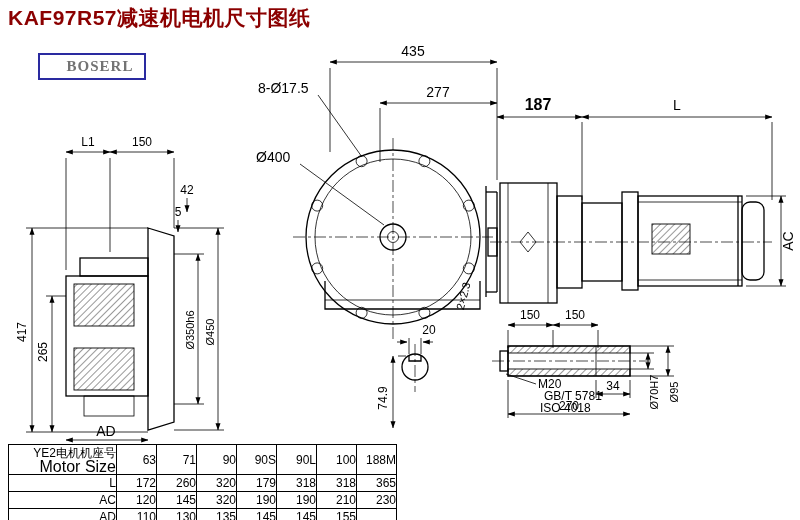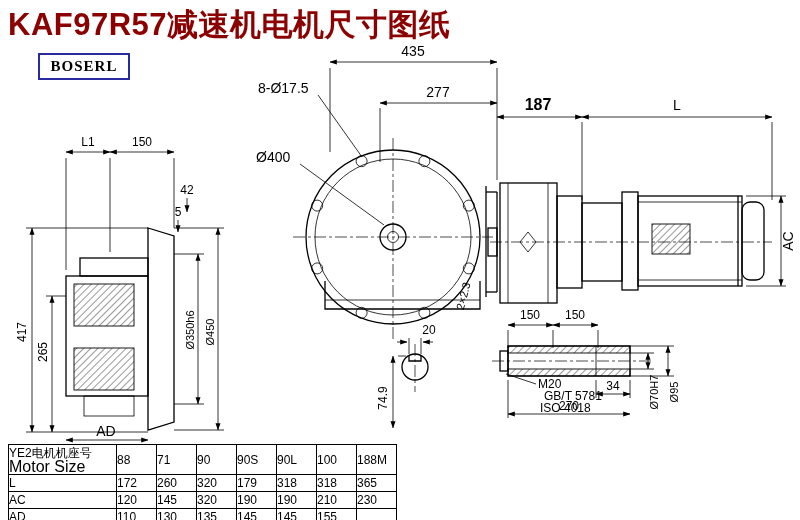--- a/index.html
+++ b/index.html
@@ -1,45 +1,45 @@
 <!DOCTYPE html>
 <html><head>
 <meta charset="utf-8">
 <style>
   html,body { margin:0; padding:0; }
   body {
     width:800px; height:520px; overflow:hidden; background:#ffffff;
     font-family:"Liberation Sans","DejaVu Sans",sans-serif; position:relative; color:#000;
   }
   .title {
-    position:absolute; left:8px; top:4px; font-size:31px; font-weight:bold;
+    position:absolute; left:8px; top:4px; font-size:21px; font-weight:bold;
     color:#8b0000; letter-spacing:.5px; white-space:nowrap;
   }
   .logo {
     position:absolute; left:38px; top:53px; width:88px; height:23px;
     border:2px solid #2a2aa0; display:flex; align-items:center; justify-content:center;
     font-family:"Liberation Serif","DejaVu Serif",serif; font-size:15px; font-weight:bold;
-    color:#000000; letter-spacing:1px; background:#fff;
+    color:#737373; letter-spacing:1px; background:#fff;padding-left:16px;
   }
   svg.drawing { position:absolute; left:0; top:0; }
   .ol  { stroke:#000; stroke-width:1.3; fill:none; }
   .tl  { stroke:#000; stroke-width:.8;  fill:none; }
   .dim { stroke:#000; stroke-width:.8;  fill:none; marker-start:url(#ar); marker-end:url(#ar); }
   .dime{ stroke:#000; stroke-width:.8;  fill:none; marker-end:url(#ar); }
   .cl  { stroke:#000; stroke-width:.7;  fill:none; stroke-dasharray:12 3 3 3; }
   .hat { fill:url(#hatch); stroke:#000; stroke-width:.9; }
   svg text { fill:#000; font-size:12px; font-family:"Liberation Sans","DejaVu Sans",sans-serif; }
   svg text.t14 { font-size:14px; }
   svg text.t11 { font-size:11px; }
   svg text.tb  { font-size:16px; font-weight:bold; }
   table.dims {
     position:absolute; left:8px; top:444px; border-collapse:collapse;
     font-size:12px; background:#fff; table-layout:fixed;
   }
-  table.dims td, table.dims th { border:1px solid #000; text-align:left; padding:0; font-weight:normal; }
+  table.dims td, table.dims th { border:1px solid #000; text-align:right; padding:0; font-weight:normal; }
   table.dims tr.hdr { height:30px; }
   table.dims tr.row { height:17px; }
   col.c0 { width:108px; }
   col.cn { width:40px; }
   .hdr1 { font-size:12px; line-height:14px; }
   .hdr2 { font-size:16px; line-height:13px; }
 </style>
 </head>
 <body>
 
@@ -238,21 +238,21 @@
       <col class="cn">
       <col class="cn">
       <col class="cn">
   </colgroup>
   <tbody>
       <tr class="hdr">
     <th>
       <div class="hdr1">YE2电机机座号</div>
       <div class="hdr2">Motor Size</div>
     </th>
-    <th>88</th>
+    <th>63</th>
     <th>71</th>
     <th>90</th>
     <th>90S</th>
     <th>90L</th>
     <th>100</th>
     <th>188M</th>
   </tr>
   <tr class="row">
     <td>L</td>
     <td>172</td>

